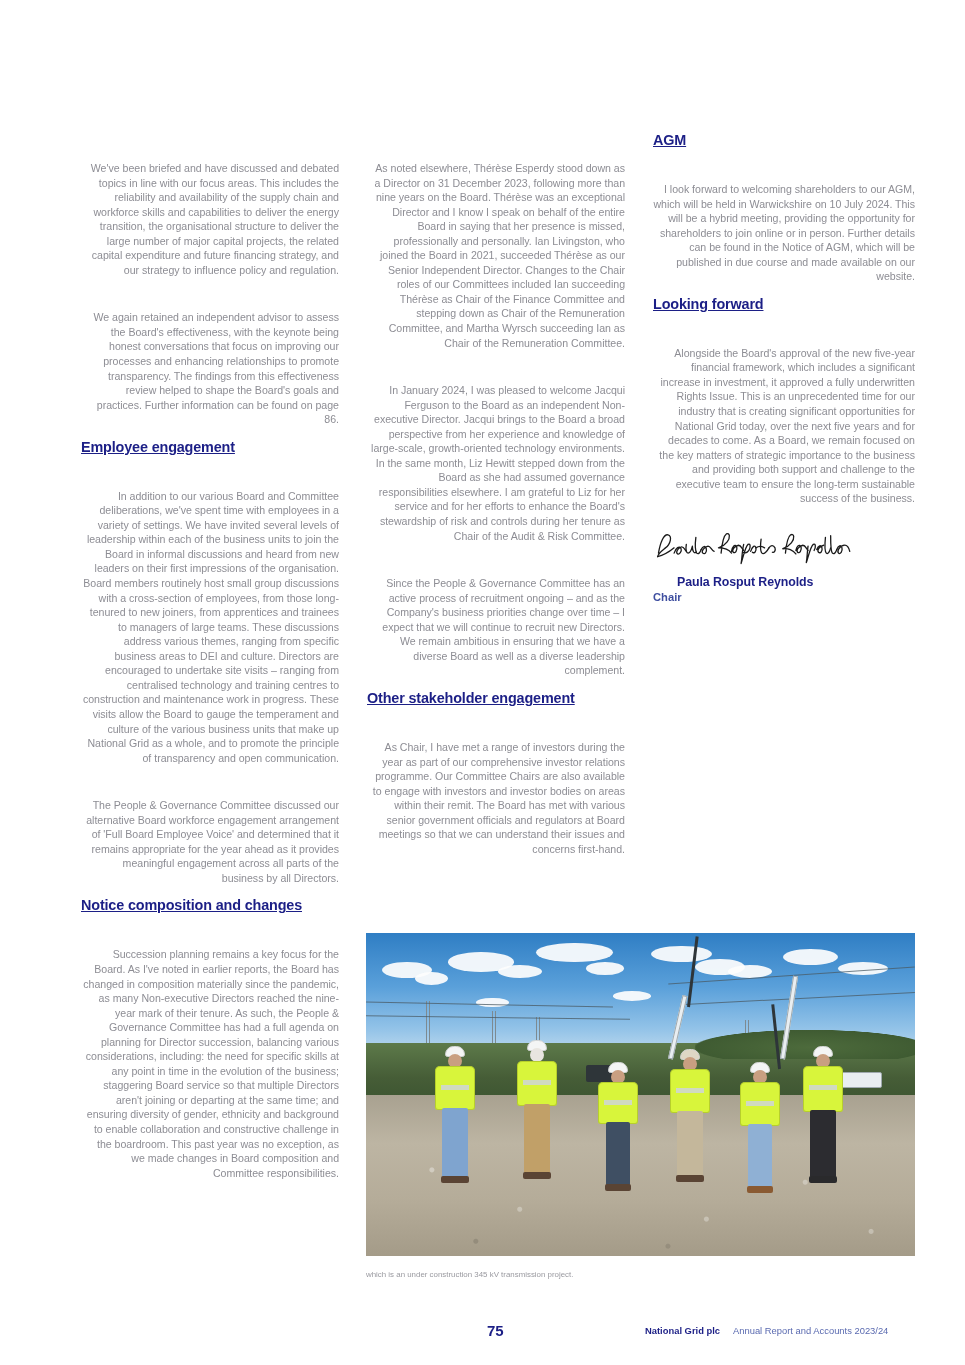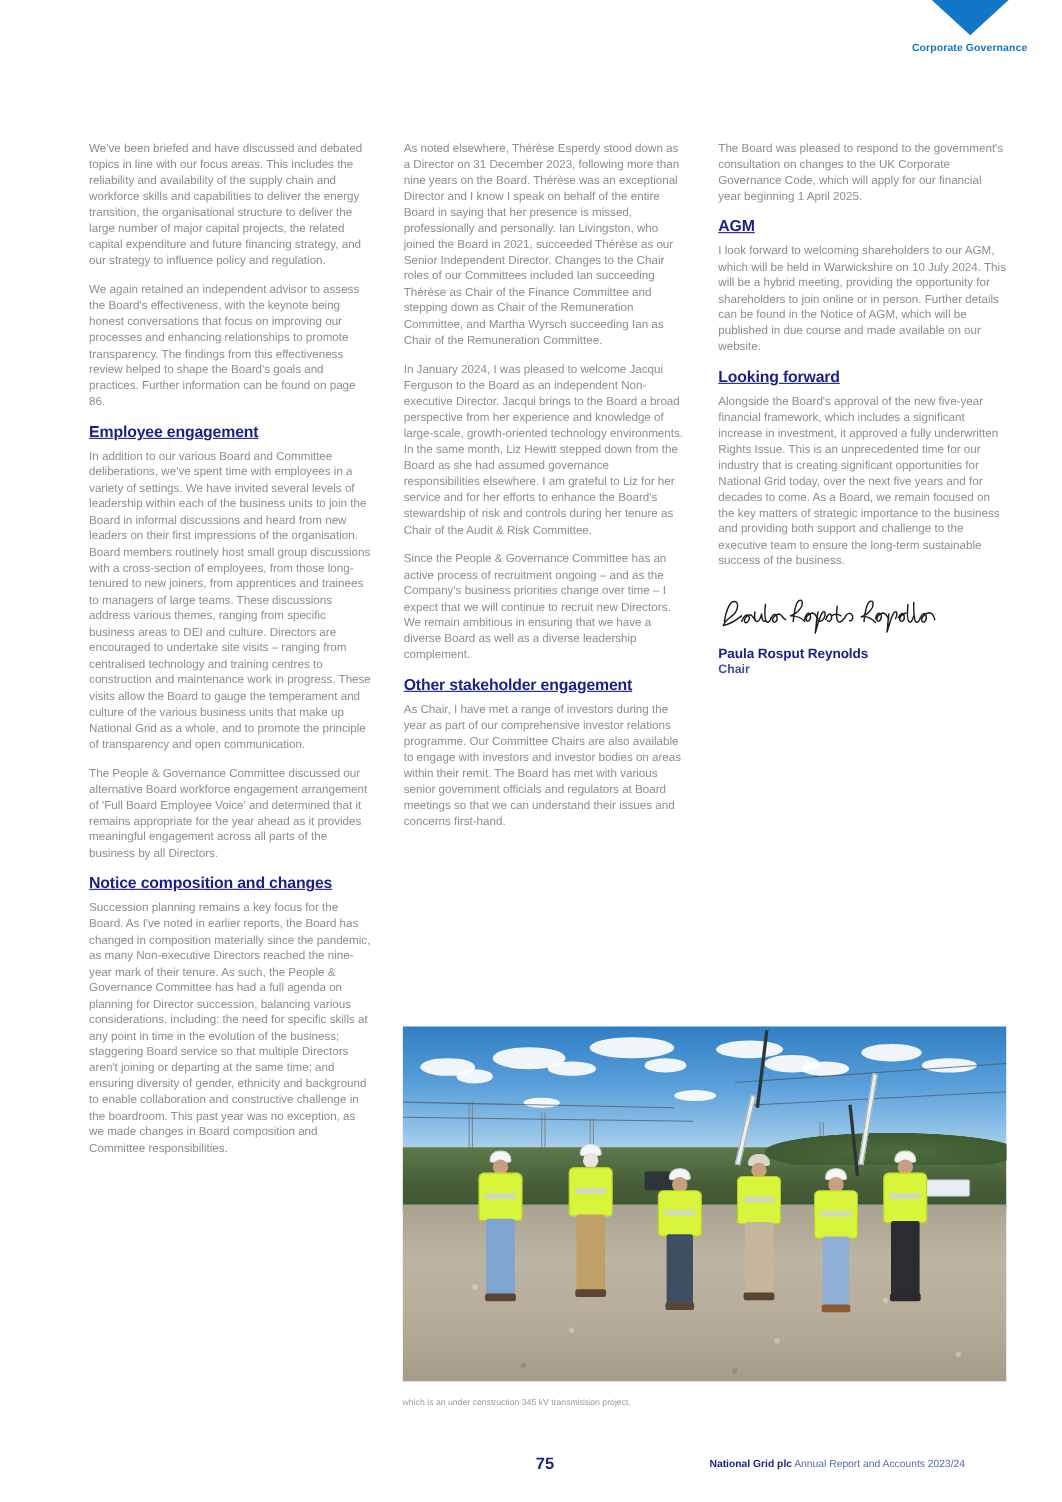--- a/index.html
+++ b/index.html
@@ -35,41 +35,42 @@
     display: flex; gap: 28px;
   }
   .col { width: 259px; }
   .col-3 { width: 263px; }
 
   p.body {
     font-size: 10.6px;
     line-height: 14.55px;
     color: #8d8d94;
     margin-bottom: 12px;
-    text-align: left;
+    text-align: right;
     letter-spacing: -0.02px;
+    margin-top: 33px;
   }
   p.body:last-child { margin-bottom: 0; }
 
   h2.sec {
     font-size: 14.4px;
     font-weight: bold;
     color: #1c1f86;
     line-height: 17px;
     margin: 4px 0 6px 0;
     letter-spacing: -0.15px;
     text-decoration: underline;
   }
 
   
   .sig-block { margin-top: 20px; }
   .sig-svg { display:block; width: 200px; height: 42px; margin-left: 2px; }
   .sig-name {
     font-size: 12.4px; font-weight: bold; color: #1c1f86;
-    margin-top: 7px; letter-spacing: -0.1px;
+    margin-top: 7px; letter-spacing: -0.1px; margin-left: 24px;
   }
   .sig-role {
     font-size: 11.2px; color: #3f4fa0; margin-top: 2px; font-weight: bold;
   }
 
   
   .photo-wrap {
     position: absolute; left: 366px; top: 933px;
     width: 549px; height: 323px;
     overflow: hidden;
@@ -137,35 +138,31 @@
   }
 
   
   .footer { position:absolute; left:0; bottom:26px; width:965px; }
   .pg-num {
     position:absolute; left:487px; bottom:0;
     font-size: 15px; font-weight: bold; color:#1c1f86;
   }
   .footer-right {
     position:absolute; left:645px; bottom:3px;
-    display:flex; align-items:center; gap:2px;
+    display:flex; align-items:center; gap:13px;
     font-size: 9.4px;
   }
   .brand { font-weight:bold; color:#1c1f86; }
   .report { color:#5a6ab0; }
 </style>
 </head>
 <body>
 
 <div class="page">
 
-  <div class="header-tab">
-    <div class="tri"></div>
-    <div class="header-tab-label">Corporate Governance</div>
-  </div>
 
   <div class="cols">
 
     <div class="col">
       <p class="body">We've been briefed and have discussed and debated topics in line with our focus areas. This includes the reliability and availability of the supply chain and workforce skills and capabilities to deliver the energy transition, the organisational structure to deliver the large number of major capital projects, the related capital expenditure and future financing strategy, and our strategy to influence policy and regulation.</p>
       <p class="body">We again retained an independent advisor to assess the Board's effectiveness, with the keynote being honest conversations that focus on improving our processes and enhancing relationships to promote transparency. The findings from this effectiveness review helped to shape the Board's goals and practices. Further information can be found on page 86.</p>
 
       <h2 class="sec">Employee engagement</h2>
       <p class="body">In addition to our various Board and Committee deliberations, we've spent time with employees in a variety of settings. We have invited several levels of leadership within each of the business units to join the Board in informal discussions and heard from new leaders on their first impressions of the organisation. Board members routinely host small group discussions with a cross-section of employees, from those long-tenured to new joiners, from apprentices and trainees to managers of large teams. These discussions address various themes, ranging from specific business areas to DEI and culture. Directors are encouraged to undertake site visits – ranging from centralised technology and training centres to construction and maintenance work in progress. These visits allow the Board to gauge the temperament and culture of the various business units that make up National Grid as a whole, and to promote the principle of transparency and open communication.</p>
       <p class="body">The People &amp; Governance Committee discussed our alternative Board workforce engagement arrangement of 'Full Board Employee Voice' and determined that it remains appropriate for the year ahead as it provides meaningful engagement across all parts of the business by all Directors.</p>
@@ -177,21 +174,20 @@
     <div class="col">
       <p class="body">As noted elsewhere, Thérèse Esperdy stood down as a Director on 31 December 2023, following more than nine years on the Board. Thérèse was an exceptional Director and I know I speak on behalf of the entire Board in saying that her presence is missed, professionally and personally. Ian Livingston, who joined the Board in 2021, succeeded Thérèse as our Senior Independent Director. Changes to the Chair roles of our Committees included Ian succeeding Thérèse as Chair of the Finance Committee and stepping down as Chair of the Remuneration Committee, and Martha Wyrsch succeeding Ian as Chair of the Remuneration Committee.</p>
       <p class="body">In January 2024, I was pleased to welcome Jacqui Ferguson to the Board as an independent Non-executive Director. Jacqui brings to the Board a broad perspective from her experience and knowledge of large-scale, growth-oriented technology environments. In the same month, Liz Hewitt stepped down from the Board as she had assumed governance responsibilities elsewhere. I am grateful to Liz for her service and for her efforts to enhance the Board's stewardship of risk and controls during her tenure as Chair of the Audit &amp; Risk Committee.</p>
       <p class="body">Since the People &amp; Governance Committee has an active process of recruitment ongoing – and as the Company's business priorities change over time – I expect that we will continue to recruit new Directors. We remain ambitious in ensuring that we have a diverse Board as well as a diverse leadership complement.</p>
 
       <h2 class="sec">Other stakeholder engagement</h2>
       <p class="body">As Chair, I have met a range of investors during the year as part of our comprehensive investor relations programme. Our Committee Chairs are also available to engage with investors and investor bodies on areas within their remit. The Board has met with various senior government officials and regulators at Board meetings so that we can understand their issues and concerns first-hand.</p>
     </div>
 
     <div class="col col-3">
-      <p class="body">The Board was pleased to respond to the government's consultation on changes to the UK Corporate Governance Code, which will apply for our financial year beginning 1 April 2025.</p>
 
       <h2 class="sec">AGM</h2>
       <p class="body">I look forward to welcoming shareholders to our AGM, which will be held in Warwickshire on 10 July 2024. This will be a hybrid meeting, providing the opportunity for shareholders to join online or in person. Further details can be found in the Notice of AGM, which will be published in due course and made available on our website.</p>
 
       <h2 class="sec">Looking forward</h2>
       <p class="body">Alongside the Board's approval of the new five-year financial framework, which includes a significant increase in investment, it approved a fully underwritten Rights Issue. This is an unprecedented time for our industry that is creating significant opportunities for National Grid today, over the next five years and for decades to come. As a Board, we remain focused on the key matters of strategic importance to the business and providing both support and challenge to the executive team to ensure the long-term sustainable success of the business.</p>
 
       <div class="sig-block">
         <svg class="sig-svg" viewBox="0 0 230 46">
           <g fill="none" stroke="#1a1a1a" stroke-width="1.5" stroke-linecap="round" stroke-linejoin="round">

